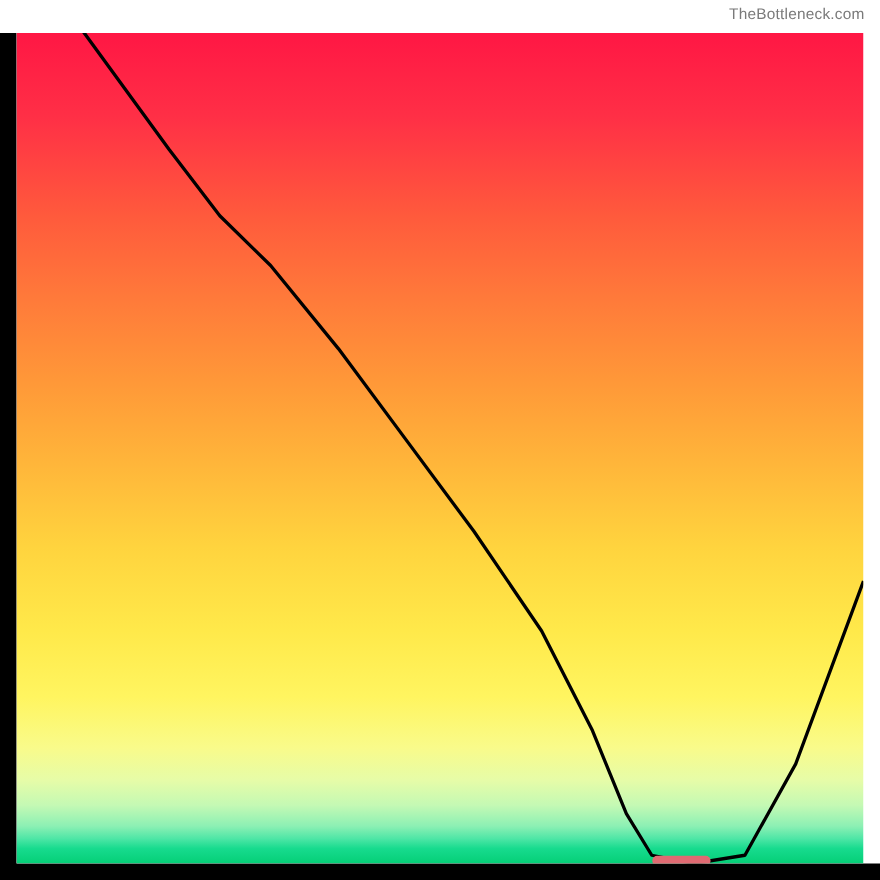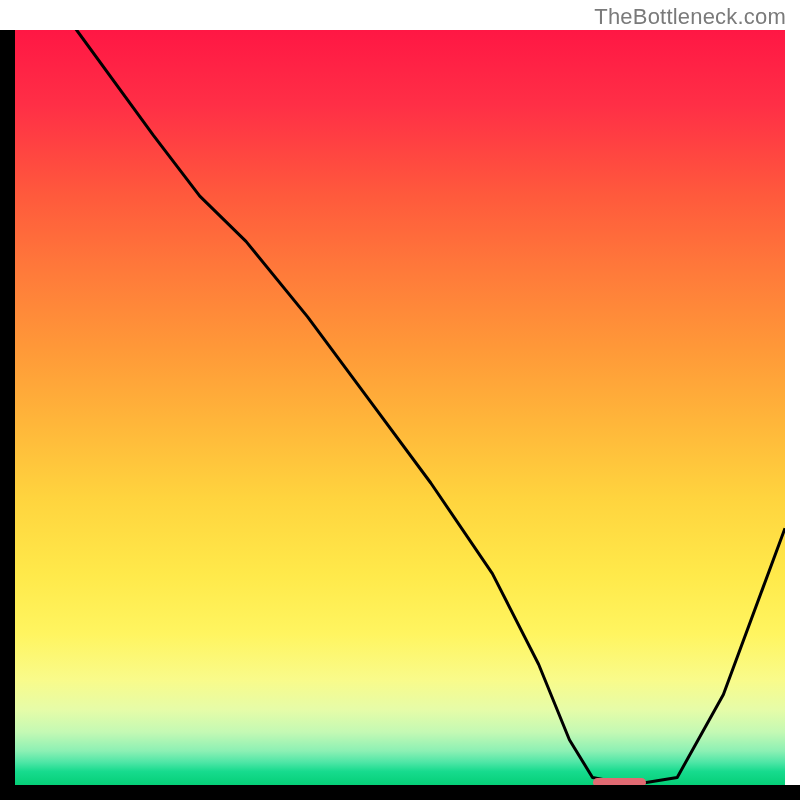--- a/index.html
+++ b/index.html
@@ -13,21 +13,21 @@
   .chart-container {
     position: relative;
     width: 800px;
     height: 800px;
     box-sizing: border-box;
   }
   .watermark {
     position: absolute;
     top: 4px;
     right: 14px;
-    font-size: 22px;
+    font-size: 14px;
     font-weight: 500;
     color: #7a7a7a;
     letter-spacing: 0.2px;
     z-index: 5;
   }
   .plot-area {
     position: absolute;
     left: 15px;
     top: 30px;
     width: 770px;   

